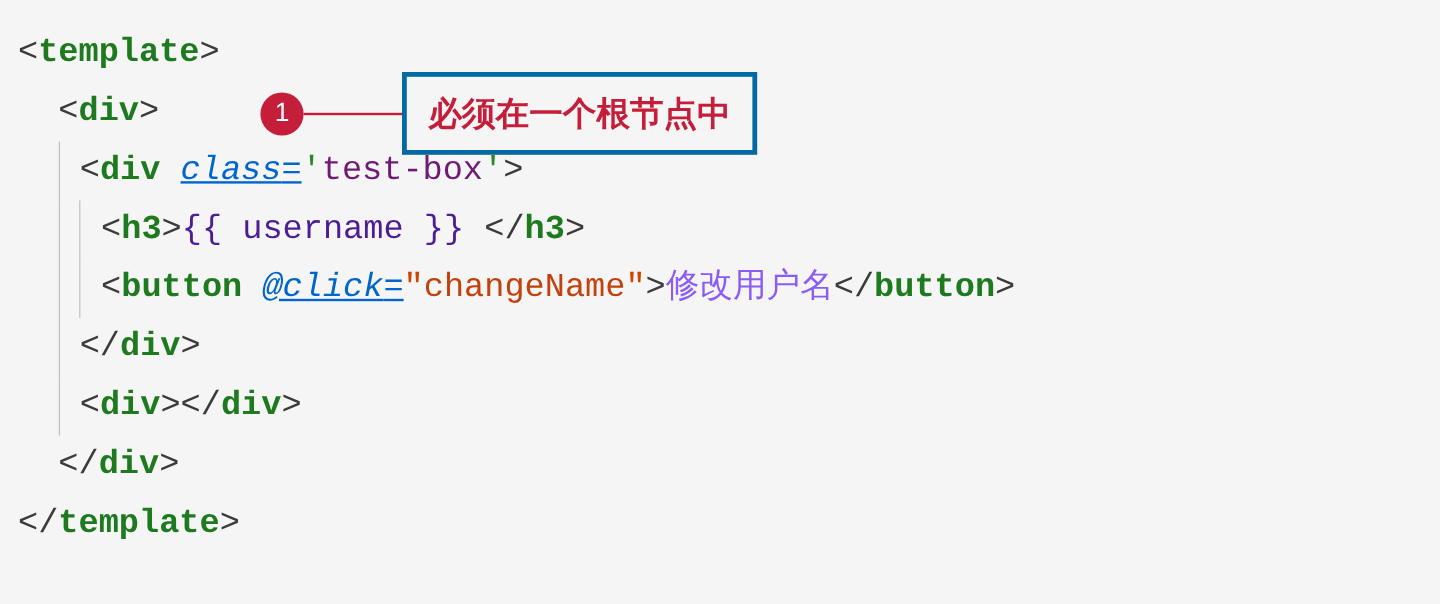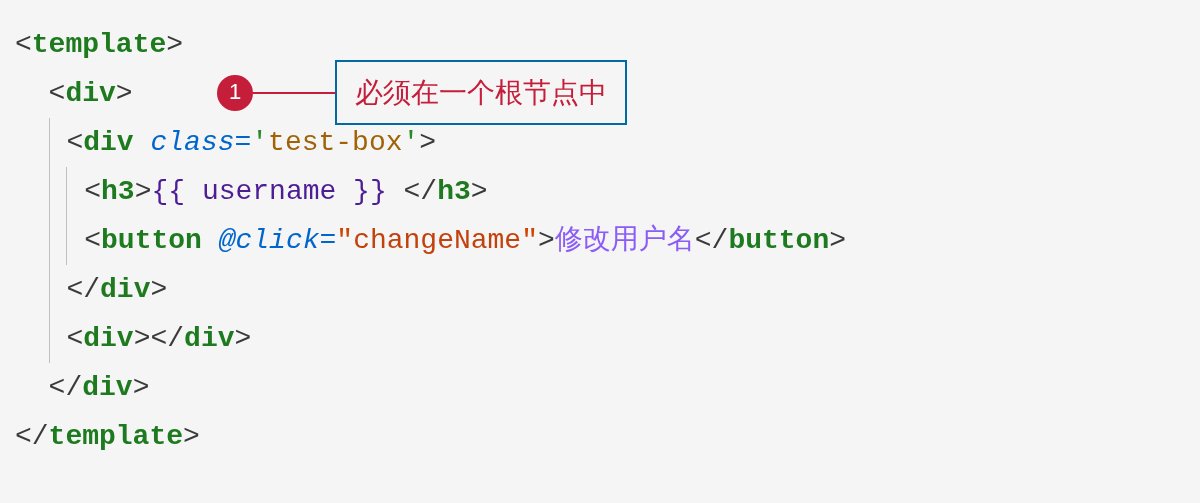--- a/index.html
+++ b/index.html
@@ -27,23 +27,23 @@
       align-items: center;
     }
     .indent-guide {
       border-left: 1px solid #c0c0c0;
       display: inline-block;
       width: 1px;
       align-self: stretch;
     }
     .tag-bracket { color: #3a3a3a; }
     .tag-name { color: #1e7a1e; font-weight: bold; }
-    .attr-name { color: #0066cc; font-style: italic; }
+    .attr-name { color: #0066cc; font-style: italic; text-decoration: underline; }
     .attr-value { color: #c2410c; }
-    .attr-value-green { color: #a16207; text-align: right; }
+    .attr-value-green { color: #701a75; text-align: right; }
     .mustache { color: #4c1d95; }
     .text-content { color: #8b5cf6; }
     .quote { color: #d14400; }
     .quote-green { color: #2a8a2a; }
 
     .annotation {
       position: absolute;
       top: 40px;
       left: 202px;
       display: flex;
@@ -63,27 +63,28 @@
       font-weight: normal;
       font-family: Arial, sans-serif;
       font-style: normal;
     }
     .connector-line {
       width: 82px;
       height: 2px;
       background: #c41e3a;
     }
     .annotation-box {
-      border: 2px solid #0369a1;
+      border: 4px solid #0369a1;
       padding: 6px 18px;
       color: #c41e3a;
       font-size: 28px;
       font-family: 'Microsoft YaHei', 'SimSun', sans-serif;
       background: #f5f5f5;
       font-style: normal;
+      font-weight: bold;
     }
   </style>
 </head>
 <body>
 
 <div class="code-container">
 
   <div class="annotation">
     <div class="circle-badge">1</div>
     <div class="connector-line"></div>

